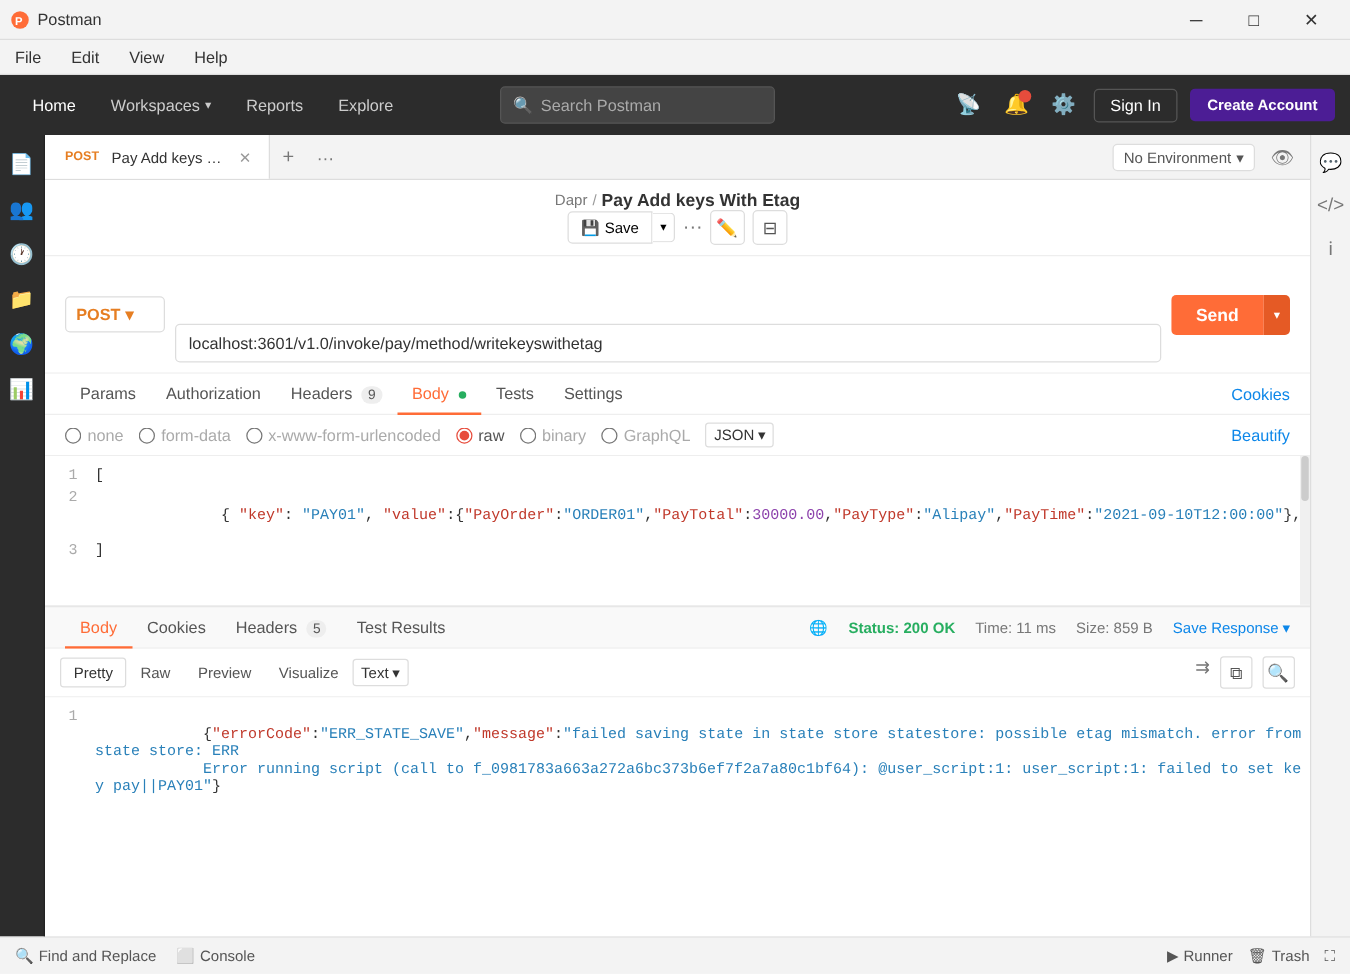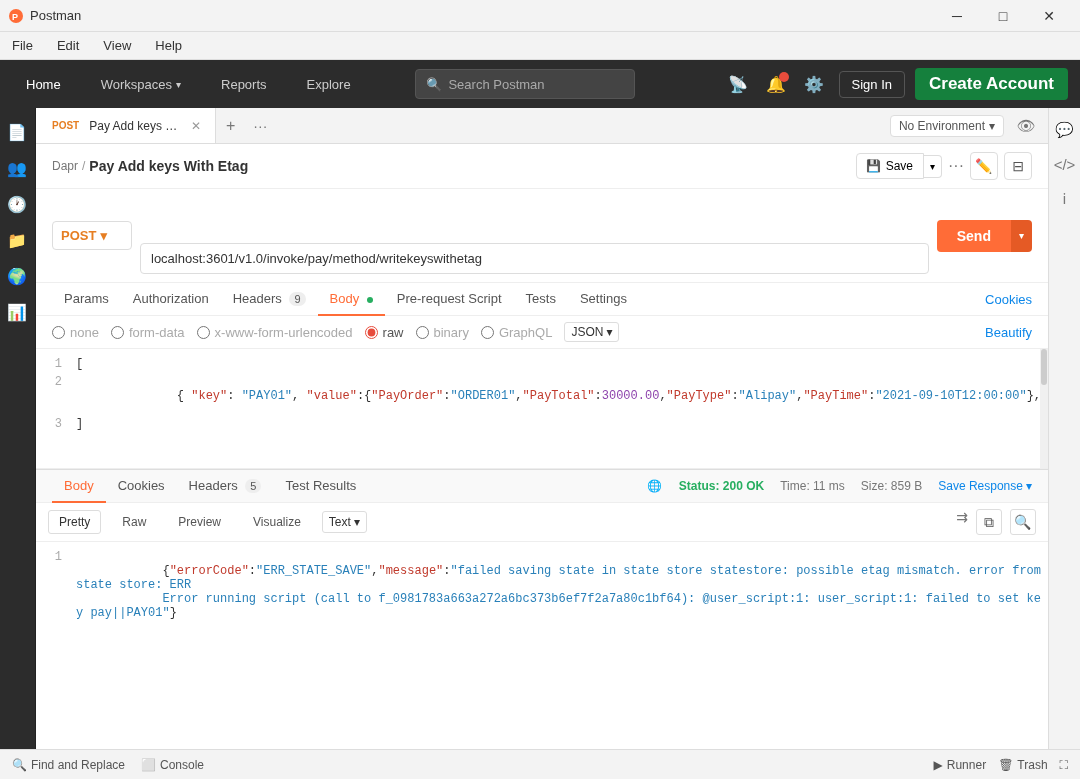--- a/index.html
+++ b/index.html
@@ -7,30 +7,30 @@
 
     
     #titlebar { height: 32px; background: #f3f3f3; display: flex; align-items: center; justify-content: space-between; padding: 0 8px; border-bottom: 1px solid #ddd; }
     #titlebar-left { display: flex; align-items: center; gap: 6px; font-size: 13px; font-weight: 500; }
     #titlebar-controls { display: flex; gap: 0; }
     #titlebar-controls button { width: 46px; height: 32px; border: none; background: transparent; cursor: pointer; font-size: 14px; color: #333; display: flex; align-items: center; justify-content: center; }
     #menubar { height: 28px; background: #f3f3f3; display: flex; align-items: center; padding: 0 8px; gap: 16px; border-bottom: 1px solid #ddd; }
     #menubar span { font-size: 13px; cursor: pointer; padding: 2px 4px; }
 
     
-    #topnav { height: 48px; background: #2c2c2c; display: flex; align-items: center; padding: 0 12px; gap: 12px; }
+    #topnav { height: 48px; background: #2c2c2c; display: flex; align-items: center; padding: 0 12px; gap: 0; }
     .nav-home { color: #fff; padding: 6px 14px; font-size: 13px; cursor: pointer; font-weight: 500; }
     .nav-item { color: #ccc; padding: 6px 14px; font-size: 13px; cursor: pointer; display: flex; align-items: center; gap: 4px; }
     .nav-item .chevron { font-size: 10px; }
     .search-bar { margin-left: auto; margin-right: auto; background: #444; border: 1px solid #555; border-radius: 4px; display: flex; align-items: center; padding: 0 10px; width: 220px; height: 30px; color: #aaa; font-size: 13px; gap: 6px; cursor: text; }
     .nav-right { display: flex; align-items: center; gap: 10px; margin-left: auto; }
     .nav-icon-btn { color: #ccc; width: 28px; height: 28px; display: flex; align-items: center; justify-content: center; cursor: pointer; font-size: 16px; position: relative; }
     .badge { position: absolute; top: 2px; right: 2px; background: #e74c3c; color: white; border-radius: 50%; width: 10px; height: 10px; font-size: 8px; display: flex; align-items: center; justify-content: center; }
     .sign-in-btn { color: #fff; background: transparent; border: 1px solid #555; border-radius: 4px; padding: 5px 12px; cursor: pointer; font-size: 13px; }
-    .create-account-btn { background: #15803d; color: white; border: none; border-radius: 4px; padding: 6px 14px; cursor: pointer; font-size: 17px; font-weight: 600; }
+    .create-account-btn { background: #4c1d95; color: white; border: none; border-radius: 4px; padding: 6px 14px; cursor: pointer; font-size: 12px; font-weight: 600; }
 
     
     #main { display: flex; height: calc(779px - 32px - 28px - 48px - 30px); }
 
     
     #sidebar { width: 36px; background: #2c2c2c; display: flex; flex-direction: column; align-items: center; padding: 8px 0; gap: 4px; border-right: 1px solid #222; }
     .sidebar-icon { width: 32px; height: 32px; display: flex; align-items: center; justify-content: center; color: #aaa; cursor: pointer; border-radius: 4px; font-size: 16px; }
     .sidebar-icon.active { color: #fff; }
 
     
@@ -44,21 +44,21 @@
     .method-post { color: #e67e22; }
     .method-get { color: #27ae60; }
     .tab-name { flex: 1; overflow: hidden; text-overflow: ellipsis; white-space: nowrap; }
     .tab-close { color: #999; font-size: 12px; cursor: pointer; padding: 2px; border-radius: 2px; }
     .tab-add { display: flex; align-items: center; padding: 0 10px; cursor: pointer; color: #777; font-size: 16px; }
     .tab-more { display: flex; align-items: center; padding: 0 8px; cursor: pointer; color: #777; font-size: 14px; }
     .tabs-right { margin-left: auto; display: flex; align-items: center; padding: 0 8px; gap: 8px; justify-content: space-between; }
     .env-selector { display: flex; align-items: center; gap: 4px; border: 1px solid #ddd; border-radius: 4px; padding: 3px 8px; cursor: pointer; font-size: 12px; color: #555; background: #fff; }
 
     
-    #request-header { padding: 8px 16px; border-bottom: 1px solid #eee; display: flex; align-items: center; justify-content: space-between; }
+    #request-header { padding: 8px 16px; border-bottom: 1px solid #eee; display: flex; align-items: center; justify-content: space-between; flex-direction: column; }
     .breadcrumb { font-size: 12px; color: #777; display: flex; align-items: center; gap: 4px; }
     .breadcrumb .separator { color: #999; }
     .request-title { font-size: 14px; font-weight: 600; color: #333; }
     .header-actions { display: flex; gap: 6px; align-items: center; }
     .save-btn { display: flex; align-items: center; gap: 0; }
     .save-main { border: 1px solid #ddd; background: #fff; padding: 5px 10px; border-radius: 4px 0 0 4px; font-size: 12px; cursor: pointer; display: flex; align-items: center; gap: 4px; }
     .save-dropdown { border: 1px solid #ddd; border-left: none; background: #fff; padding: 5px 6px; border-radius: 0 4px 4px 0; cursor: pointer; font-size: 10px; }
     .header-icon-btn { width: 28px; height: 28px; border: 1px solid #ddd; border-radius: 4px; background: #fff; display: flex; align-items: center; justify-content: center; cursor: pointer; font-size: 14px; color: #555; }
 
     
@@ -100,21 +100,21 @@
     #response-tabs-bar { display: flex; align-items: center; padding: 0 16px; border-bottom: 1px solid #eee; background: #f9f9f9; }
     .res-tab { padding: 8px 12px; font-size: 13px; color: #555; cursor: pointer; border-bottom: 2px solid transparent; margin-bottom: -1px; }
     .res-tab.active { color: #ff6c37; border-bottom: 2px solid #ff6c37; font-weight: 500; }
     .res-tab .count { background: #eee; color: #555; border-radius: 8px; padding: 1px 5px; font-size: 11px; margin-left: 4px; }
     .response-status { margin-left: auto; display: flex; align-items: center; gap: 16px; font-size: 12px; }
     .status-ok { color: #27ae60; font-weight: 600; }
     .status-info { color: #777; }
     .save-response-btn { color: #0d87e9; cursor: pointer; font-size: 12px; display: flex; align-items: center; gap: 3px; }
 
     
-    #response-format-bar { display: flex; align-items: center; padding: 6px 12px; border-bottom: 1px solid #eee; gap: 10px; background: #fff; }
+    #response-format-bar { display: flex; align-items: center; padding: 6px 12px; border-bottom: 1px solid #eee; gap: 0; background: #fff; }
     .fmt-tab { padding: 4px 10px; font-size: 12px; color: #555; cursor: pointer; border: 1px solid transparent; border-radius: 3px; }
     .fmt-tab.active { background: #fff; border: 1px solid #ddd; color: #333; font-weight: 500; }
     .text-select { border: 1px solid #ddd; border-radius: 3px; padding: 3px 6px; font-size: 12px; background: #fff; cursor: pointer; display: flex; align-items: center; gap: 3px; color: #333; }
     .fmt-right { margin-left: auto; display: flex; gap: 8px; }
     .fmt-icon-btn { width: 26px; height: 26px; display: flex; align-items: center; justify-content: center; cursor: pointer; color: #555; font-size: 14px; border: 1px solid #ddd; border-radius: 3px; background: #fff; }
 
     
     #response-body { flex: 1; padding: 8px 0; overflow: auto; font-family: 'Courier New', monospace; font-size: 12px; background: #fff; }
     .resp-line { display: flex; min-height: 18px; }
     .resp-line-num { width: 36px; text-align: right; padding-right: 10px; color: #aaa; font-size: 12px; user-select: none; flex-shrink: 0; }
@@ -249,21 +249,20 @@
 
     <div id="request-tabs">
       <span class="req-tab">Params</span>
       <span class="req-tab">Authorization</span>
       <span class="req-tab">
         Headers <span class="count">9</span>
       </span>
       <span class="req-tab active">
         Body <span class="dot"></span>
       </span>
-      <span class="req-tab">Pre-request Script</span>
       <span class="req-tab">Tests</span>
       <span class="req-tab">Settings</span>
       <span class="cookies-link">Cookies</span>
     </div>
 
     <div id="body-options">
       <label class="body-opt disabled">
         <input type="radio" name="body-type" style=""> 
           <span>none</span>
       </label>

